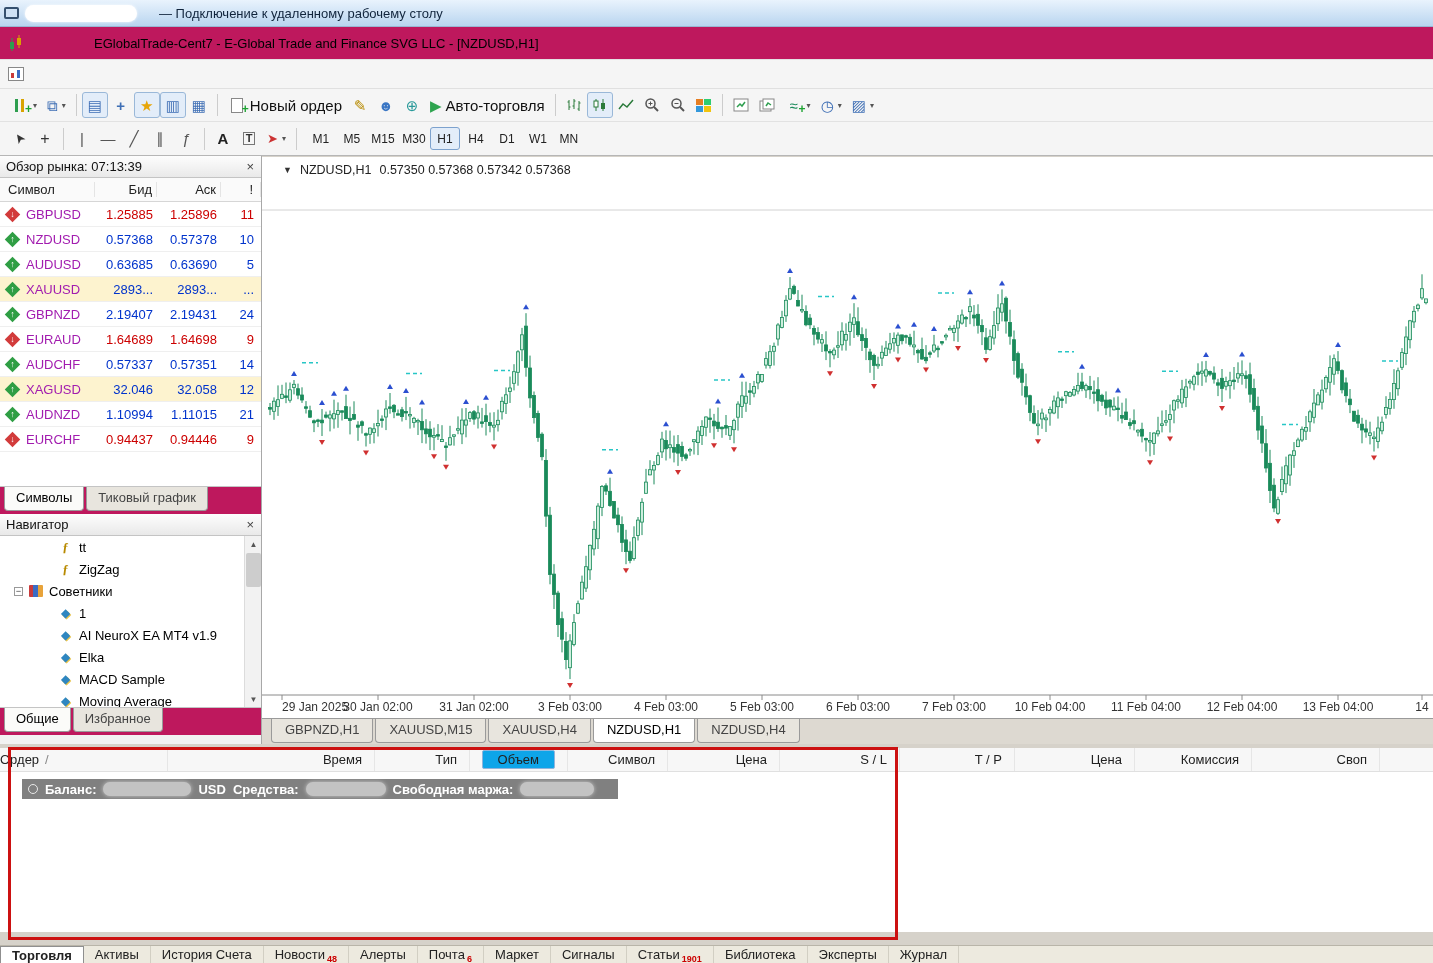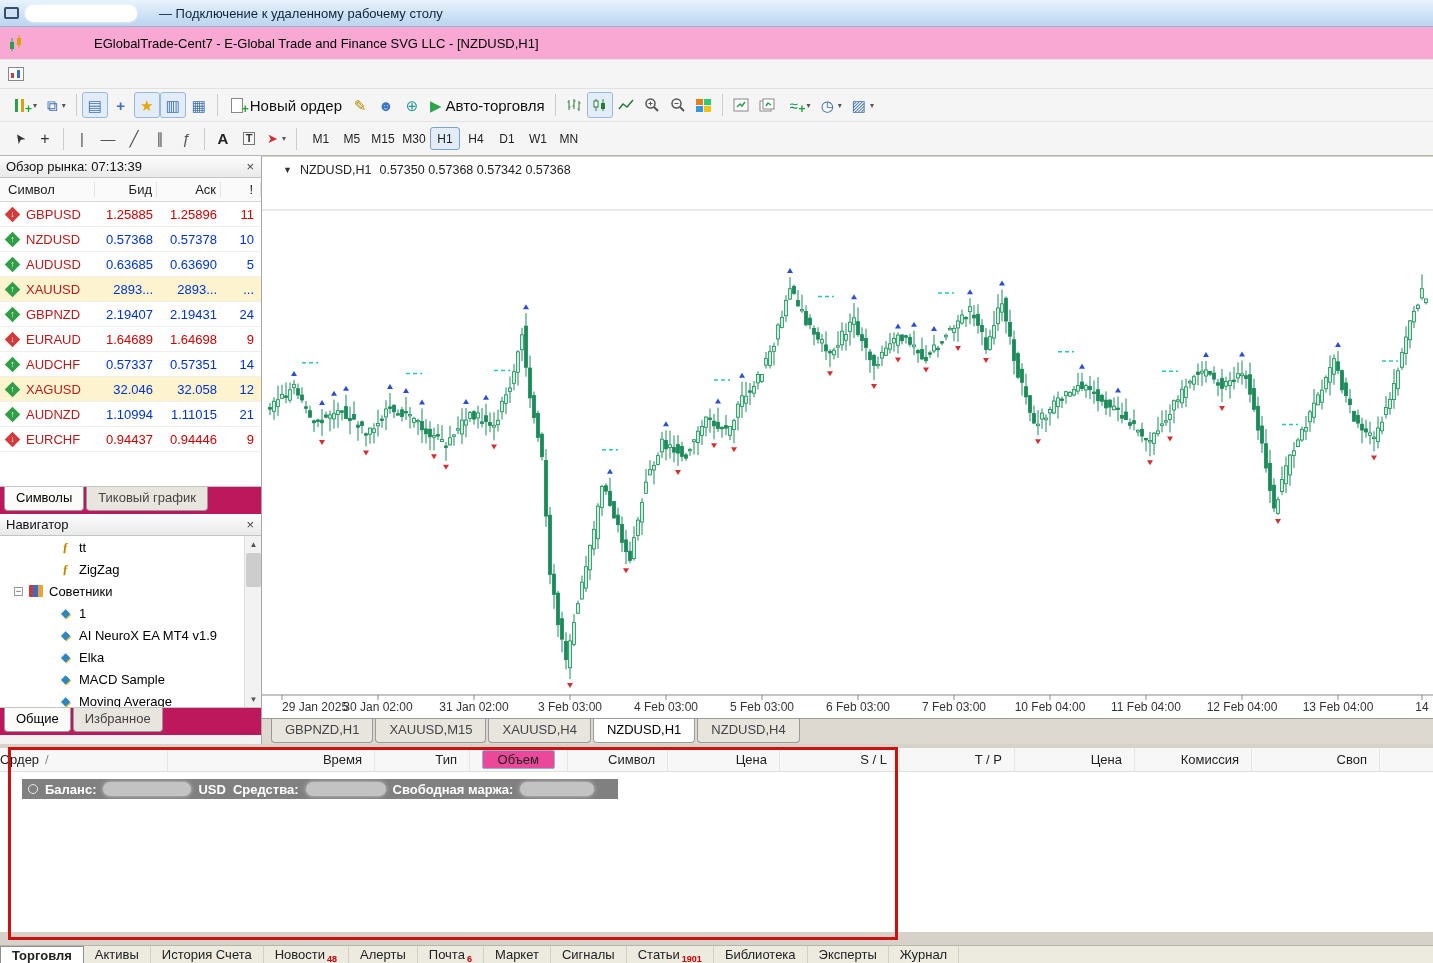--- a/index.html
+++ b/index.html
@@ -7,21 +7,21 @@
   body{position:relative;background:#d6d2ca;overflow:hidden;font-size:13px;color:#000;}
 
   
   .rdp-bar{position:absolute;left:0;top:0;width:1433px;height:27px;
     background:linear-gradient(#e9f3fd,#b9d5f0);display:flex;align-items:center;border-bottom:1px solid #9ab6d2;}
   .rdp-ico{width:15px;height:12px;border:2px solid #35506e;border-radius:2px;margin:0 6px 0 4px;background:#cfe2f5;}
   .rdp-pill{width:112px;height:17px;background:#fff;border-radius:9px;box-shadow:0 0 3px rgba(255,255,255,.9);margin-right:22px;}
   .rdp-title{font-size:13px;color:#10243c;}
 
   
-  .mt4-titlebar{position:absolute;left:0;top:27px;width:1433px;height:33px;background:#f9a8d4;
+  .mt4-titlebar{position:absolute;left:0;top:27px;width:1433px;height:33px;background:#be185d;
     display:flex;align-items:center;border-bottom:1px solid #e3e3e3;}
   .mt4-logo{margin:0 10px 0 8px;display:inline-flex;}
   .win-title{font-size:13px;color:#000;margin-left:58px;}
 
   
   .menu-bar{position:absolute;left:0;top:60px;width:1433px;height:29px;background:#f5f5f5;
     display:flex;align-items:center;border-bottom:1px solid #e0e0e0;}
   .menu-ico{margin:0 10px 0 8px;display:inline-flex;}
   #menu-items{display:flex;gap:4px;}
   .menu-item{padding:4px 11px;font-size:13px;color:#111;cursor:default;}
@@ -63,21 +63,21 @@
   .mw-bid{width:62px;text-align:right;padding-right:4px;}
   .mw-ask{width:64px;text-align:right;padding-right:4px;}
   .mw-spr{flex:1;text-align:right;padding-right:7px;}
   #mw-rows{background:#fff;}
   .mw-row{display:flex;height:25px;align-items:center;border-bottom:1px solid #efefef;font-size:13px;}
   .mw-row.hl{background:#fdf3cf;}
   .sym-ico{width:11px;height:11px;transform:rotate(45deg);display:inline-block;position:relative;margin:0 8px 0 7px;flex:none;}
   .sym-ico.up{background:#2f9e44;}
   .sym-ico.down{background:#d23b3b;}
   .sym-ico i{position:absolute;inset:0;transform:rotate(-45deg);color:#fff;font-size:9px;line-height:11px;text-align:center;font-style:normal;font-weight:bold;}
-  .sym-name{color:#b91c1c;}
+  .sym-name{color:#a21caf;}
   .val.up{color:#0033cc;}
   .val.down{color:#cc0000;}
   .mw-fill{height:35px;background:#fff;border-bottom:1px solid #c4c4c4;}
   .panel-tabs{display:flex;align-items:flex-start;background:#be185d;height:27px;padding:0 0 0 3px;}
   .ptab{padding:3px 11px 5px;background:#e8e5de;border:1px solid #9a9a9a;border-top:none;border-radius:0 0 4px 4px;
     margin:0 1px;font-size:13px;color:#444;cursor:default;}
   .ptab.active{background:#fbfbf9;color:#000;}
 
   .nav-body{position:relative;height:172px;background:#fff;overflow:hidden;border-bottom:1px solid #c4c4c4;}
   .nav-row{display:flex;align-items:center;height:22px;font-size:13px;white-space:nowrap;}
@@ -102,21 +102,21 @@
   .ctab{padding:3px 13px 5px;background:#e8e5de;border:1px solid #9a9a9a;border-top:none;border-radius:0 0 4px 4px;
     margin-right:2px;font-size:13px;color:#444;cursor:default;}
   .ctab.active{background:#fff;color:#000;}
 
   
   .term-header{position:absolute;left:0;top:748px;width:1433px;height:24px;background:#f7f7f7;
     border-bottom:1px solid #e0e0e0;display:flex;align-items:center;font-size:13px;color:#222;}
   .th-cell{text-align:right;padding-right:12px;border-right:1px solid #e6e6e6;display:inline-flex;justify-content:flex-end;align-items:center;gap:6px;height:100%;}
   .th-cell.first{justify-content:flex-start;}
   .sortmark{color:#888;}
-  .hl-col{background:#ec4899;border:1px solid #8fb4dc;border-radius:2px;padding:1px 15px;}
+  .hl-col{background:#0ea5e9;border:1px solid #8fb4dc;border-radius:2px;padding:1px 15px;}
   .term-body{position:absolute;left:0;top:772px;width:1433px;height:160px;background:#fff;}
   .balance-row{position:absolute;left:22px;top:7px;width:596px;height:20px;background:#808080;color:#fff;
     display:flex;align-items:center;gap:7px;padding-left:6px;font-size:13px;font-weight:bold;white-space:nowrap;overflow:hidden;}
   .ordico{width:10px;height:10px;border:1.5px solid #e8e8e8;border-radius:50%;flex:none;}
   .redact{height:14px;background:#c3c3c3;border-radius:8px;box-shadow:0 0 4px #c9c9c9;flex:none;}
   .red-annotation{position:absolute;left:8px;top:747px;width:890px;height:193px;border:3px solid #cc1111;z-index:50;pointer-events:none;}
 
   
   .bottom-tabs{position:absolute;left:0;top:945px;width:1433px;height:18px;background:#edeadf;border-top:1px solid #b9b5a9;
     display:flex;align-items:stretch;font-size:13px;}

